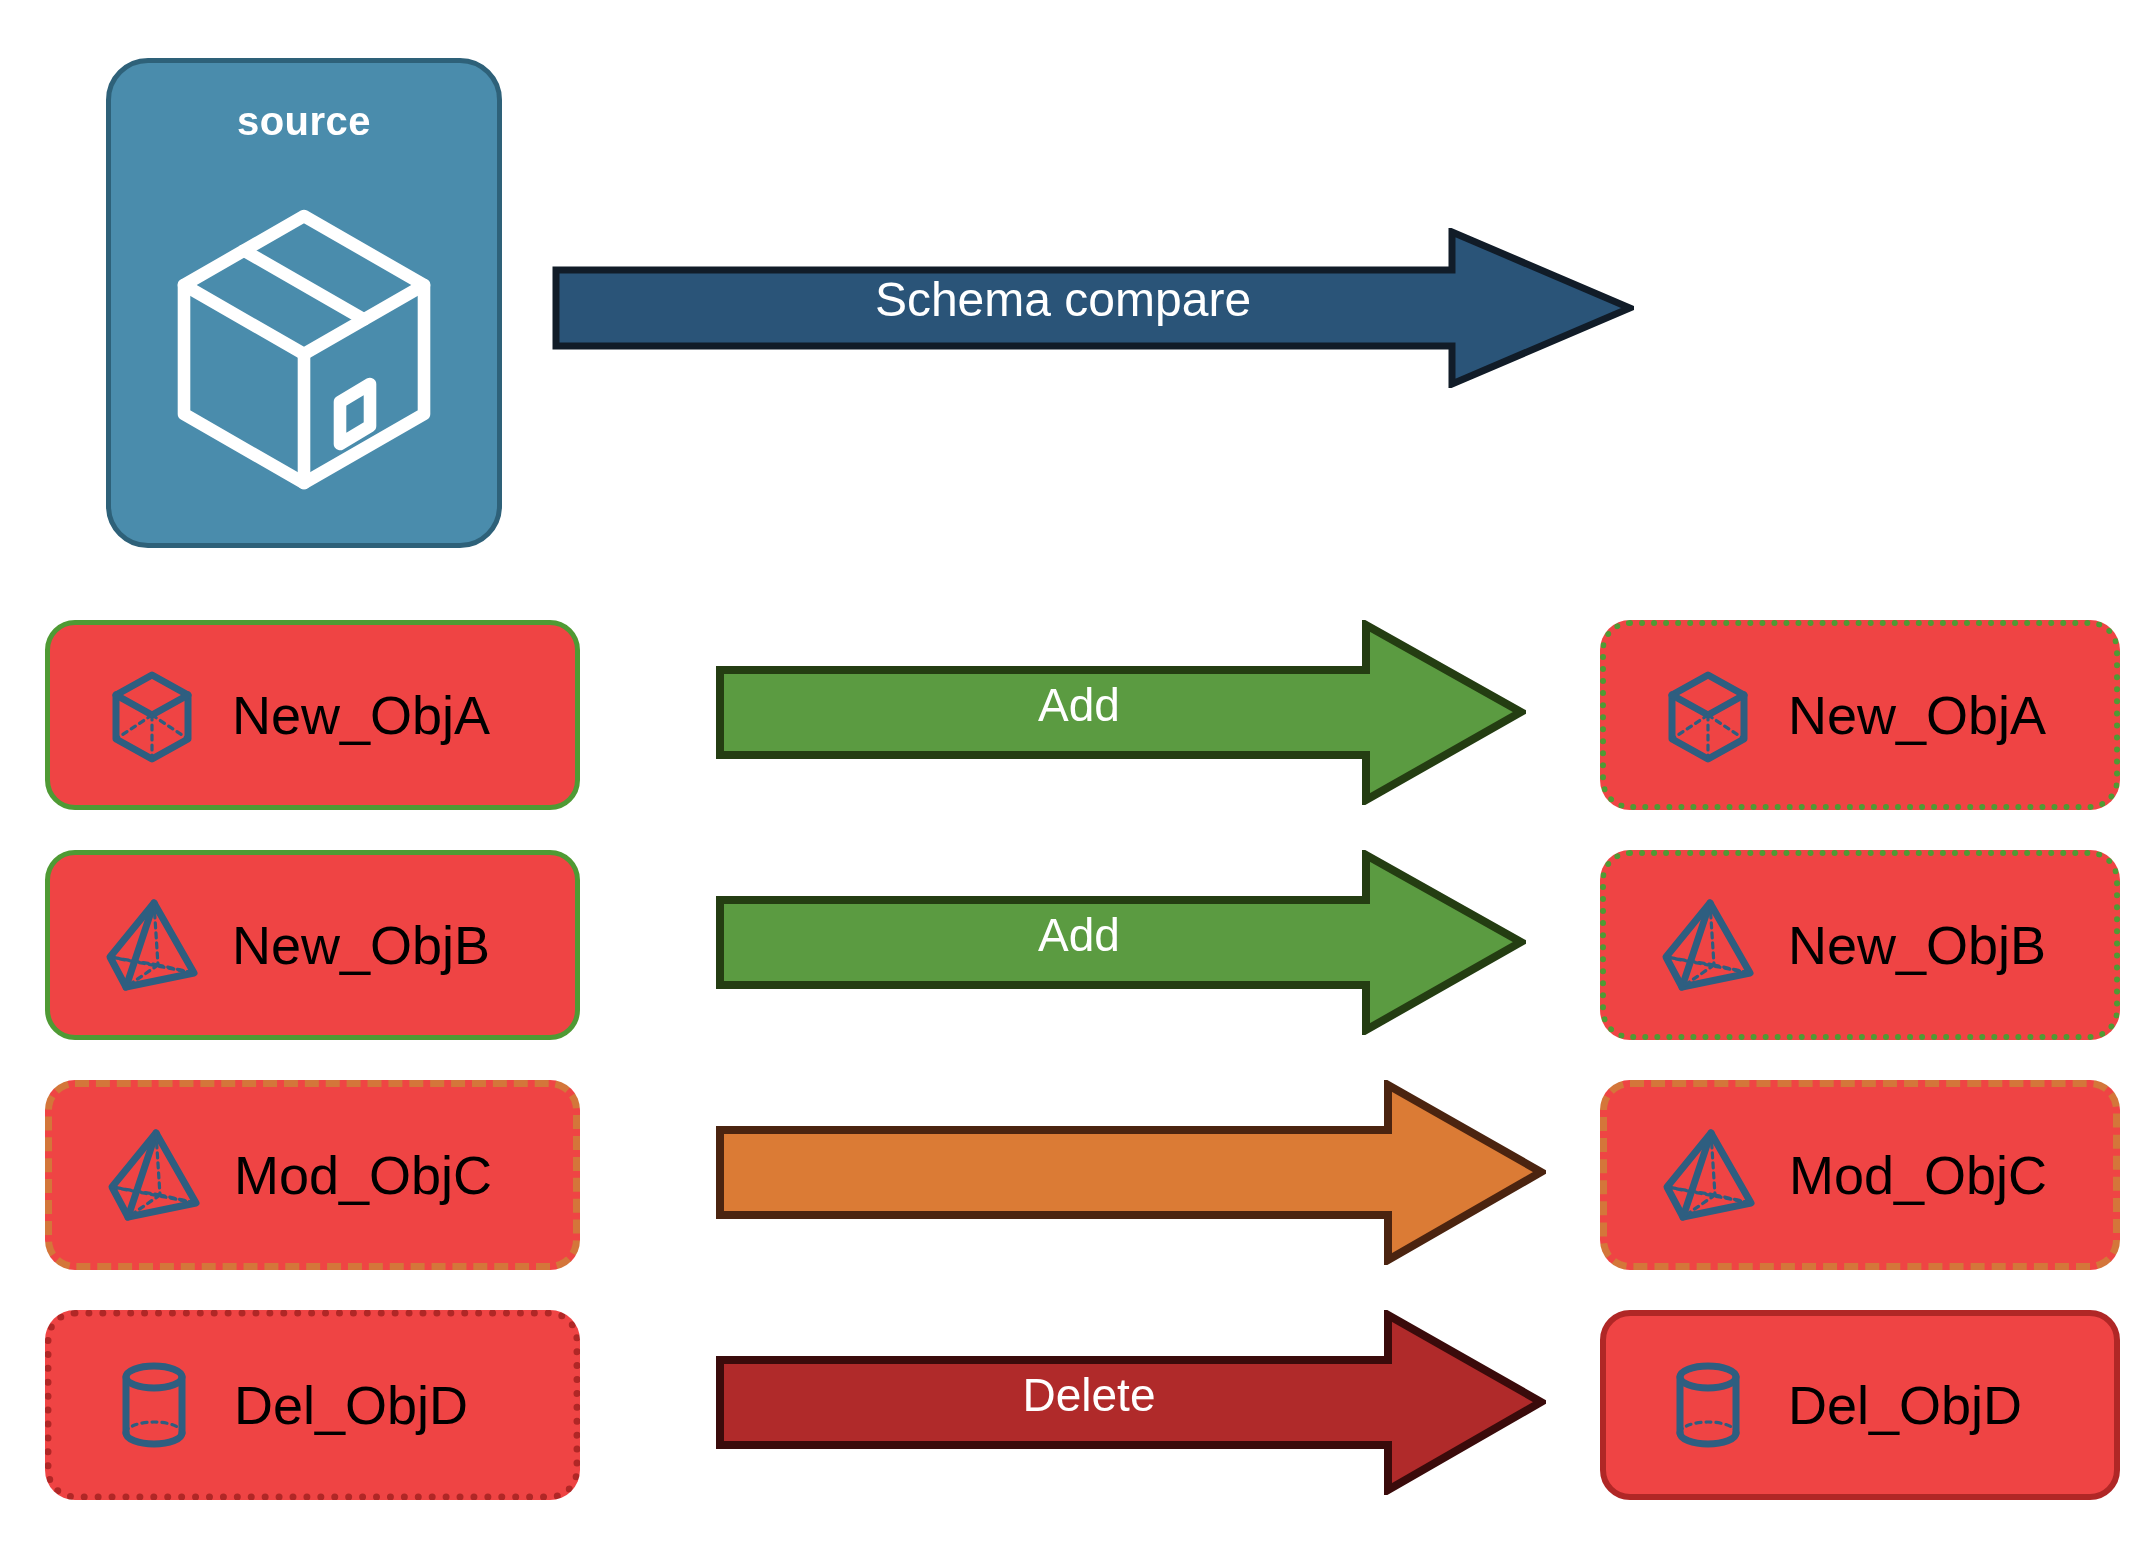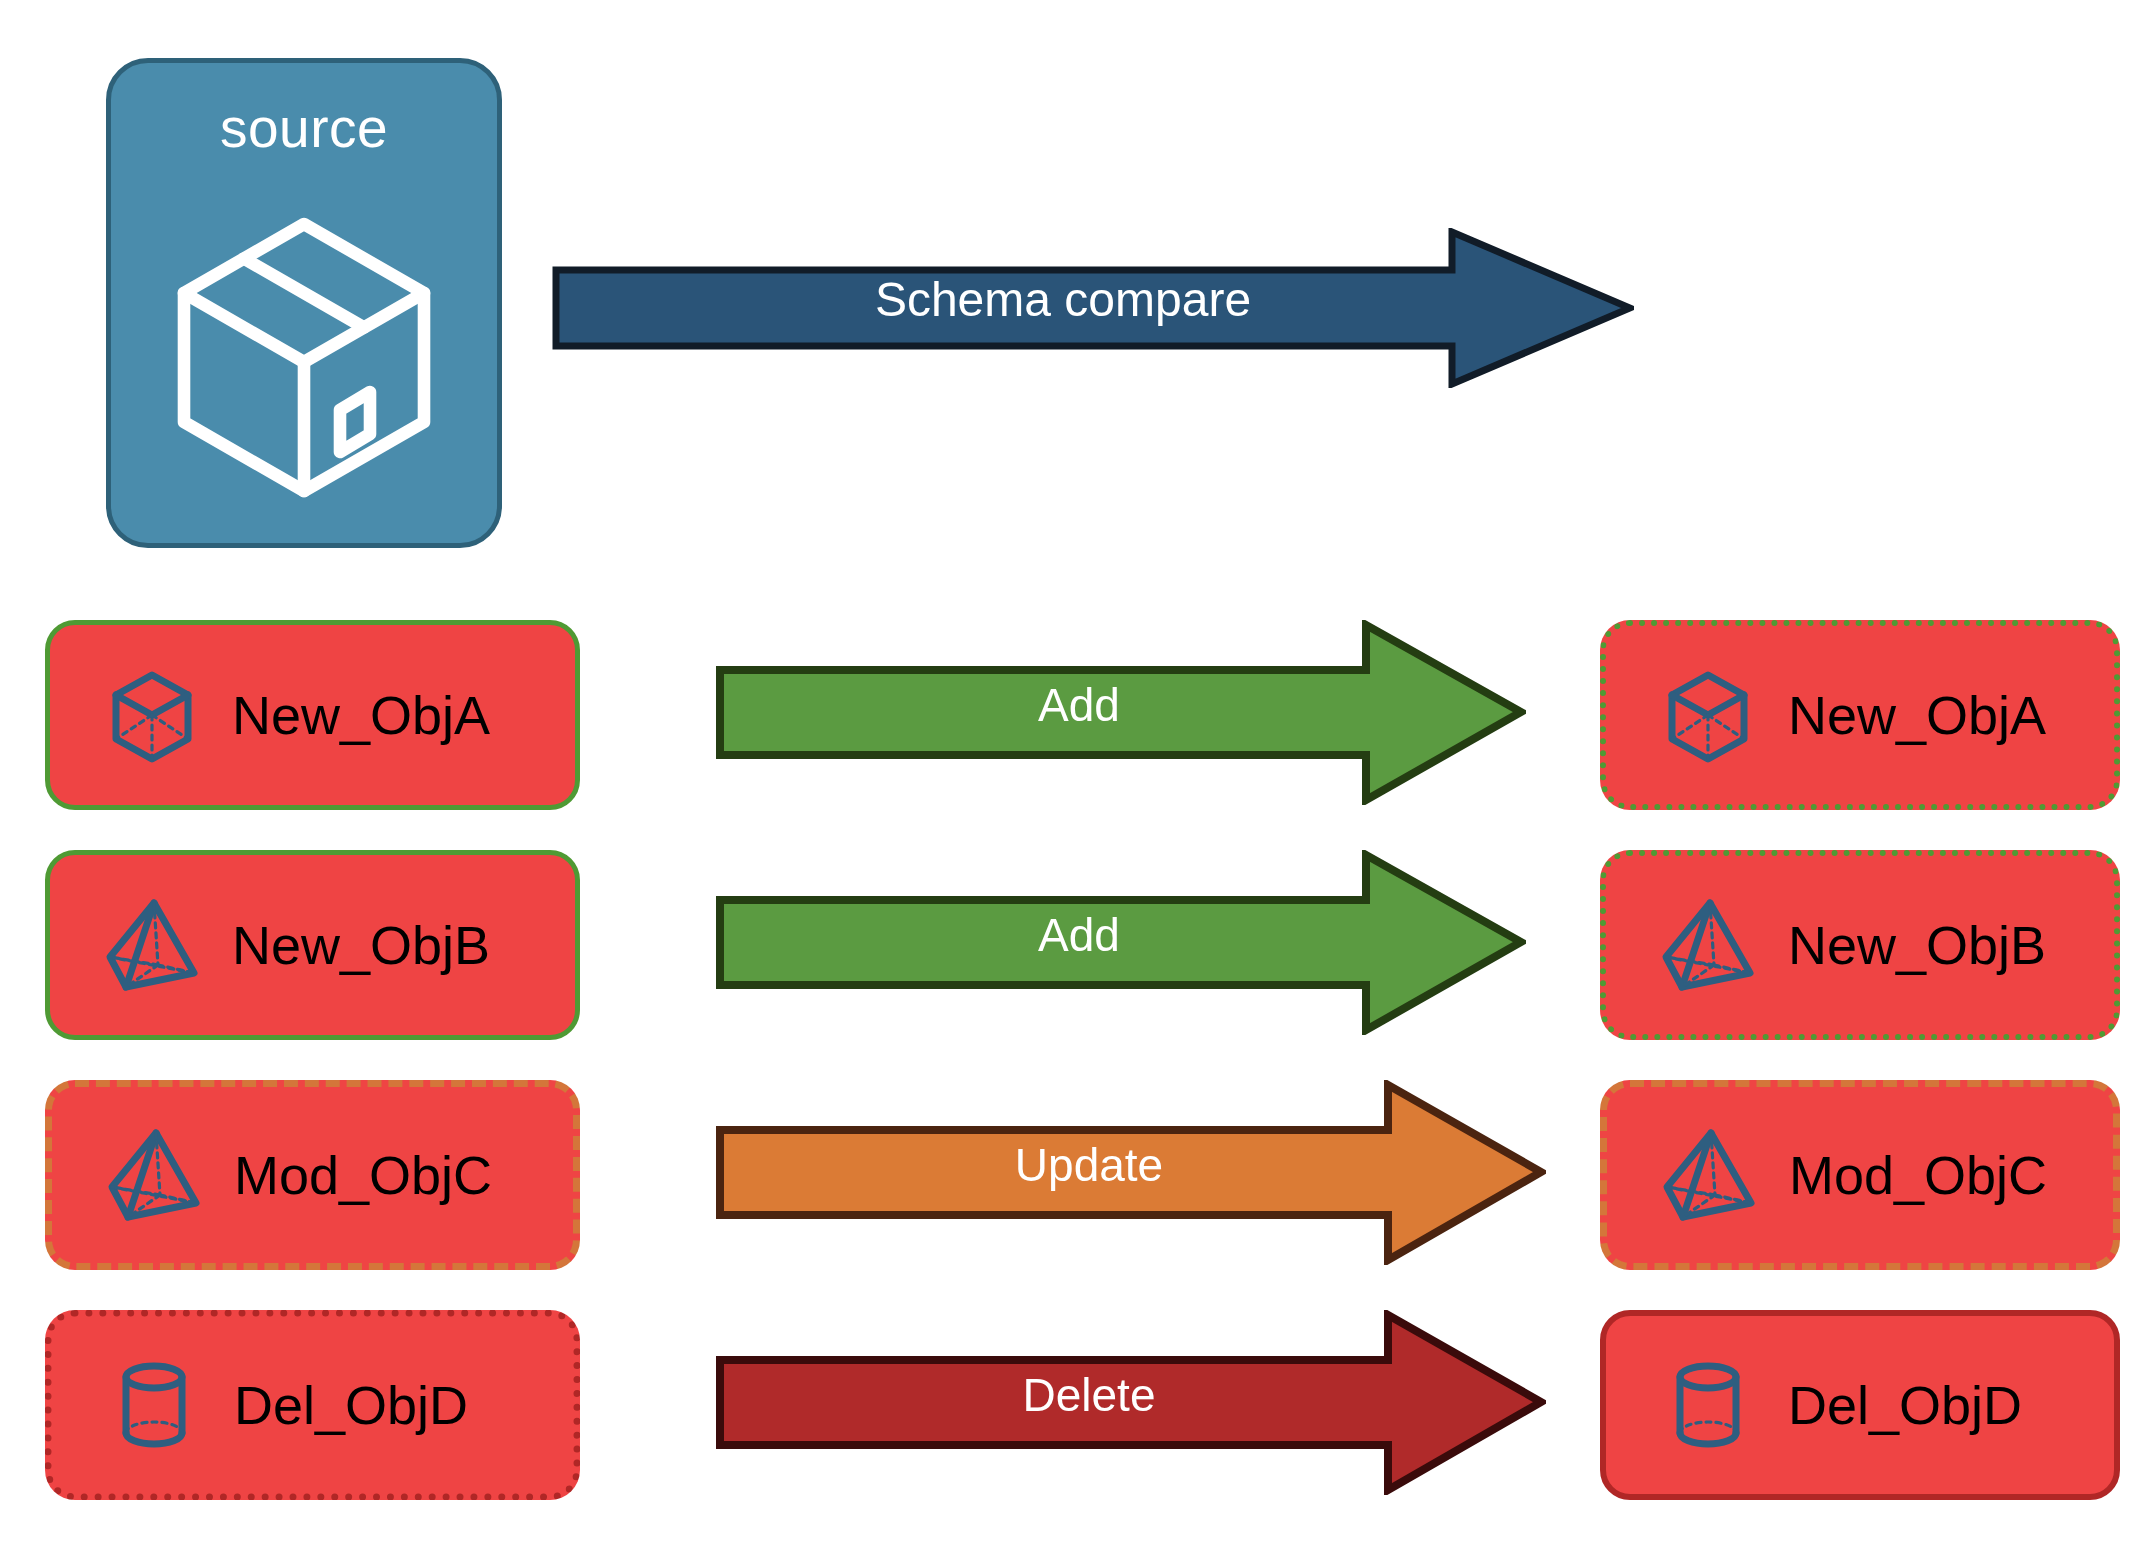--- a/index.html
+++ b/index.html
@@ -25,22 +25,22 @@
     border-radius: 42px;
     background: #4A8CAC;
     border: 5px solid #2E6179;
     box-sizing: border-box;
     display: flex;
     flex-direction: column;
     align-items: center;
   }
   .endpoint-label {
     color: #ffffff;
-    font-size: 55px;
-    font-weight: normal;
+    font-size: 40px;
+    font-weight: bold;
     letter-spacing: 0.5px;
     margin-top: 38px;
     line-height: 1;
     user-select: none;
   }
   .endpoint-icon {
     flex: 1;
     display: flex;
     align-items: center;
     justify-content: center;
@@ -249,21 +249,20 @@
         </g>
       </svg>
     </span>
     <span class="obj-label">Mod_ObjC</span>
   </div>
 
   <div class="row-arrow" style="left:680px; top:1080px; width:830px;">
     <svg class="arrow-svg" viewBox="0 0 830 185" preserveAspectRatio="none" aria-hidden="true">
       <polygon points="4,50 672,50 672,5 825,92 672,180 672,135 4,135" fill="#DB7B35" stroke="#4B2410" stroke-width="8" stroke-linejoin="miter"></polygon>
     </svg>
-    <div class="arrow-text">Update</div>
   </div>
 
   <div class="obj-card border-dashed-orange" style="left:1600px; top:1080px; width:520px; height:190px;">
     <span class="obj-icon">
       <svg width="100" height="100" viewBox="0 0 100 100" aria-hidden="true">
         <g fill="none" stroke="#2E5E80" stroke-width="7" stroke-linejoin="round" stroke-linecap="round">
           <path d="M52 8 L92 78 L24 92 Z"></path>
           <path d="M52 8 L8 62 L24 92"></path>
         </g>
         <g fill="none" stroke="#2E5E80" stroke-width="3.2" stroke-dasharray="5 5" stroke-linecap="round">

